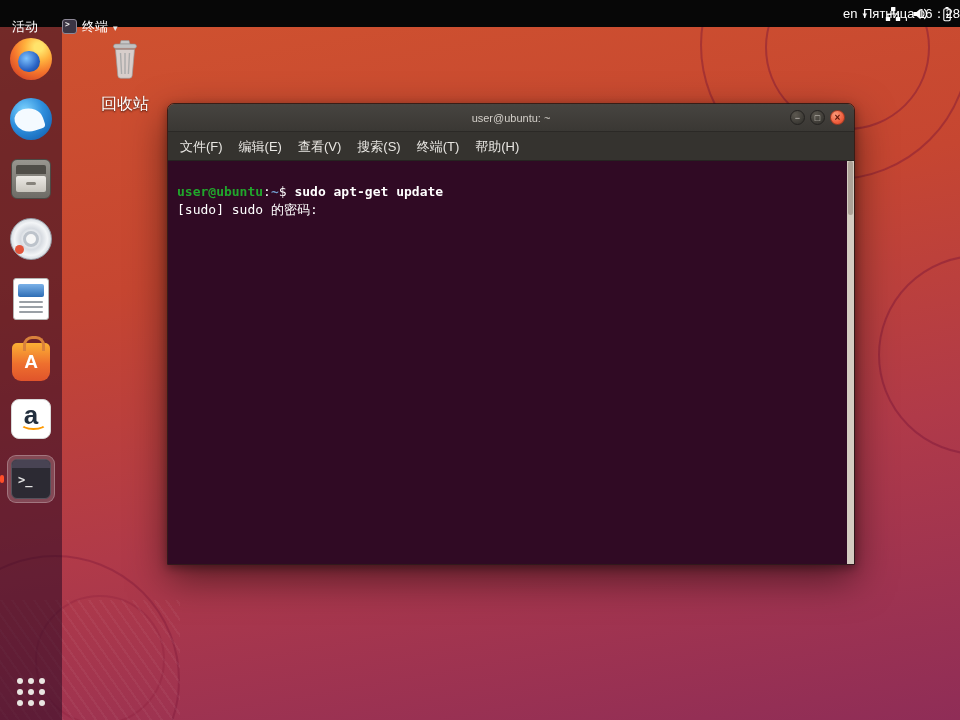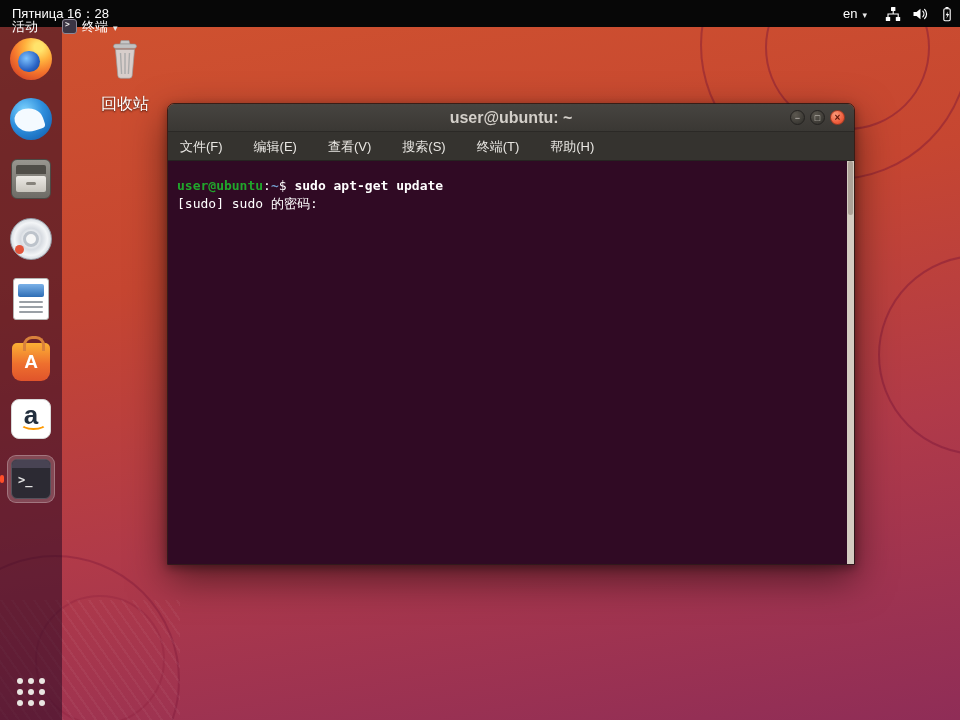--- a/index.html
+++ b/index.html
@@ -21,21 +21,21 @@
   
   .topbar { position:absolute; left:0; top:0; width:960px; height:27px; background:#070707;
     color:#fff; font-size:13px; display:flex; align-items:center; z-index:50; }
   .tb-left { display:flex; align-items:flex-start; height:100%;margin-top:26px; }
   .tb-item { padding:0 12px; height:100%; display:flex; align-items:center; gap:5px; cursor:default; }
   .caret::after { content:"▾"; font-size:9px; color:#e6e6e6; }
   .mini-term { width:15px; height:15px; background:#3b3544; border:1px solid #8c8796; border-radius:3px;
     position:relative; display:inline-block; }
   .mini-term::after { content:">"; position:absolute; left:2px; top:0px; color:#e8e8e8;
     font:bold 8px "DejaVu Sans Mono",monospace; }
-  .tb-clock { position:absolute; left:0; right:0; text-align:left; pointer-events:none;padding-left:12px; }
+  .tb-clock { position:absolute; left:0; right:0; text-align:right; pointer-events:none;padding-left:12px; }
   .tb-right { margin-left:auto; display:flex; align-items:center; height:100%; }
   .tb-icon { width:17px; height:17px; margin:0 5px; display:flex; align-items:center; justify-content:center; }
 
   
   .dock { position:absolute; left:0; top:27px; width:62px; height:693px;
     background:rgba(40,10,35,0.55); z-index:40; display:flex; flex-direction:column;
     align-items:center; padding-top:8px; }
   .dock-item { width:48px; height:48px; margin-bottom:12px; border-radius:9px; position:relative;
     display:flex; align-items:center; justify-content:center; }
   .dock-item.active { background:rgba(255,255,255,0.18); box-shadow:inset 0 0 0 1px rgba(255,255,255,0.25); }
@@ -90,34 +90,34 @@
   .trash { position:absolute; left:96px; top:38px; width:58px; text-align:center; z-index:10; }
   .trash-label { color:#fff; font-size:16px; margin-top:10px; text-shadow:0 1px 2px rgba(0,0,0,0.7); }
 
   
   .window { position:absolute; left:167px; top:103px; width:688px; height:462px; z-index:30;
     border-radius:7px 7px 0 0; box-shadow:0 14px 38px rgba(0,0,0,0.5), 0 3px 10px rgba(0,0,0,0.35);
     border:1px solid rgba(20,18,16,0.8); display:flex; flex-direction:column; }
   .titlebar { height:28px; flex:0 0 28px; background:linear-gradient(#474440,#3a3834);
     border-radius:6px 6px 0 0; position:relative; display:flex; align-items:center; justify-content:center;
     border-bottom:1px solid #2b2926; }
-  .title { color:#d3cfc9; font-size:16px; font-weight:bold; }
+  .title { color:#d3cfc9; font-size:11px; font-weight:normal; }
   .controls { position:absolute; right:9px; top:0; height:100%; display:flex; align-items:center; gap:5px; }
   .wbtn { width:15px; height:15px; border-radius:50%; text-align:center; line-height:14px; font-size:9px;
     color:#cfcbc4; background:radial-gradient(circle at 35% 30%, #5c5850, #3a3833 72%);
     border:1px solid #242220; cursor:default; }
   .wbtn.close { color:#5e1609; font-weight:bold; font-size:10px;
     background:radial-gradient(circle at 35% 30%, #fa9d7c, var(--close-button,#ef5d3c) 62%, #cf4427);
     border-color:#a33a22; }
   .menubar { height:29px; flex:0 0 29px; background:#35332f; display:flex; align-items:center;
-    padding-left:4px; border-bottom:1px solid #262421;gap:15px; }
+    padding-left:4px; border-bottom:1px solid #262421; }
   .menu-item { color:#e9e7e3; font-size:13px; padding:0 8px; line-height:29px; cursor:default; }
   .term { flex:1; background:var(--terminal-bg,#300a24); position:relative;
     font-family:"DejaVu Sans Mono","Liberation Mono",monospace; font-size:13px; line-height:18px;
-    padding:16px 16px 4px 9px; color:var(--terminal-text,#fff); }
+    padding:22px 16px 4px 9px; color:var(--terminal-text,#fff); }
   .p-user { color:var(--prompt-green,#21a62c); font-weight:bold; }
   .p-path { color:var(--path-blue,#729fcf); font-weight:bold; }
   .cmd { font-weight:bold; }
   .scrollbar { position:absolute; right:0; top:0; bottom:0; width:7px; background:#d4ccc1; }
   .scrollbar::before { content:""; position:absolute; top:0; left:1px; right:1px; height:54px;
     background:#aca297; border-radius:3px; }
 </style>
 </head>
 <body>
 

